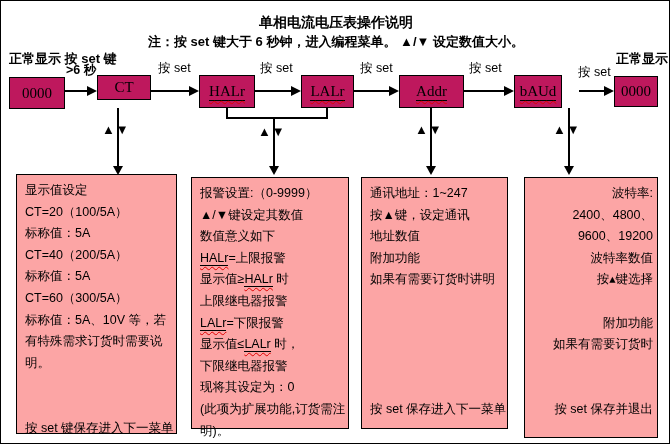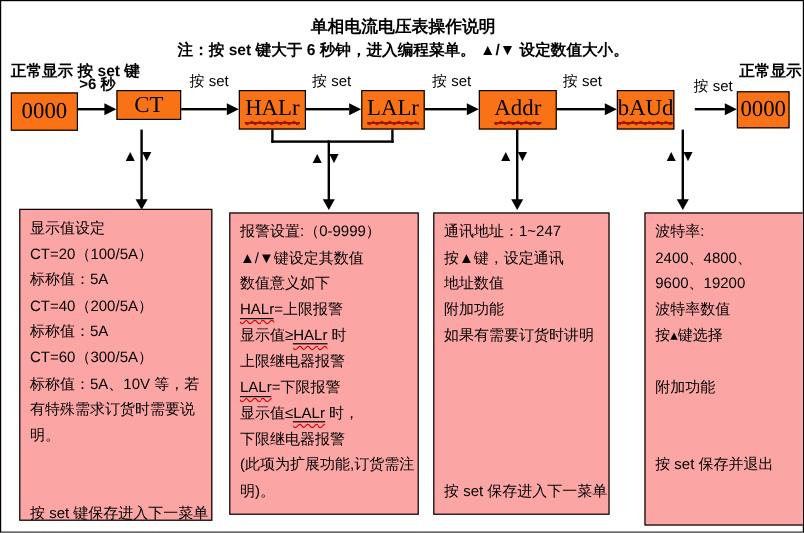--- a/index.html
+++ b/index.html
@@ -7,23 +7,23 @@
     position:relative;width:670px;height:444px;box-sizing:border-box;
     border:1px solid #000;background:#fff;color:#000;
     font-family:"Liberation Sans",sans-serif;overflow:hidden;
   }
   .abs{position:absolute;}
   .center{left:0;width:670px;text-align:center;margin-top:10px;}
   .title{top:3px;font-size:14px;font-weight:bold;}
   .note{top:22px;font-size:13px;font-weight:bold;}
   .corner{top:49px;font-size:13px;font-weight:bold;white-space:nowrap;}
   .fbox{
-    box-sizing:border-box;border:1px solid #000;background:#f97316;
+    box-sizing:border-box;border:1px solid #000;background:#be185d;
     display:flex;align-items:center;justify-content:center;
-    font-family:"Liberation Serif",serif;font-size:19px;text-align:center;
+    font-family:"Liberation Serif",serif;font-size:15px;text-align:center;
   }
   .code-u{
     border-bottom:1px solid #000;padding-bottom:0px;
     text-decoration-line:underline;text-decoration-style:wavy;
     text-decoration-color:#e00000;text-decoration-thickness:1px;
     text-underline-offset:4px;
   }
   .alabel{font-size:12.5px;white-space:nowrap;}
   .hline,.vline{background:#000;}
   .head-right{width:0;height:0;border-top:5px solid transparent;border-bottom:5px solid transparent;border-left:10px solid #000;}
@@ -128,42 +128,44 @@
   <div class="abs panel" style="left:190px;top:176px;width:158px;height:252px;">
       <div class="pline">报警设置:（0-9999）</div>
       <div class="pline">▲/▼键设定其数值</div>
       <div class="pline">数值意义如下</div>
       <div class="pline"><span class="code-u">HALr</span><span>=上限报警</span></div>
       <div class="pline"><span>显示值≥</span><span class="code-u">HALr</span><span> 时</span></div>
       <div class="pline">上限继电器报警</div>
       <div class="pline"><span class="code-u">LALr</span><span>=下限报警</span></div>
       <div class="pline"><span>显示值≤</span><span class="code-u">LALr</span><span> 时，</span></div>
       <div class="pline">下限继电器报警</div>
+      <div class="pline">现将其设定为：0</div>
       <div class="pline">(此项为扩展功能,订货需注</div>
       <div class="pline">明)。</div>
     </div>
   <div class="abs panel" style="left:360px;top:176px;width:147px;height:252px;">
       <div class="pline">通讯地址：1~247</div>
       <div class="pline">按▲键，设定通讯</div>
       <div class="pline">地址数值</div>
       <div class="pline">附加功能</div>
       <div class="pline">如果有需要订货时讲明</div>
       <div class="pline">&nbsp;</div>
       <div class="pline">&nbsp;</div>
       <div class="pline">&nbsp;</div>
       <div class="pline">&nbsp;</div>
       <div class="pline">&nbsp;</div>
       <div class="pline">按 set 保存进入下一菜单</div>
     </div>
-  <div class="abs panel" style="left:536px;top:176px;width:134px;height:261px;">
+  <div class="abs panel" style="left:523px;top:176px;width:134px;height:261px;text-align:right;">
       <div class="pline">波特率:</div>
       <div class="pline">2400、4800、</div>
       <div class="pline">9600、19200</div>
       <div class="pline">波特率数值</div>
       <div class="pline">按▴键选择</div>
       <div class="pline">&nbsp;</div>
       <div class="pline">附加功能</div>
+      <div class="pline">如果有需要订货时</div>
       <div class="pline">&nbsp;</div>
       <div class="pline">&nbsp;</div>
       <div class="pline">按 set 保存并退出</div>
     </div>
 
 </div>
 
 </body></html>

